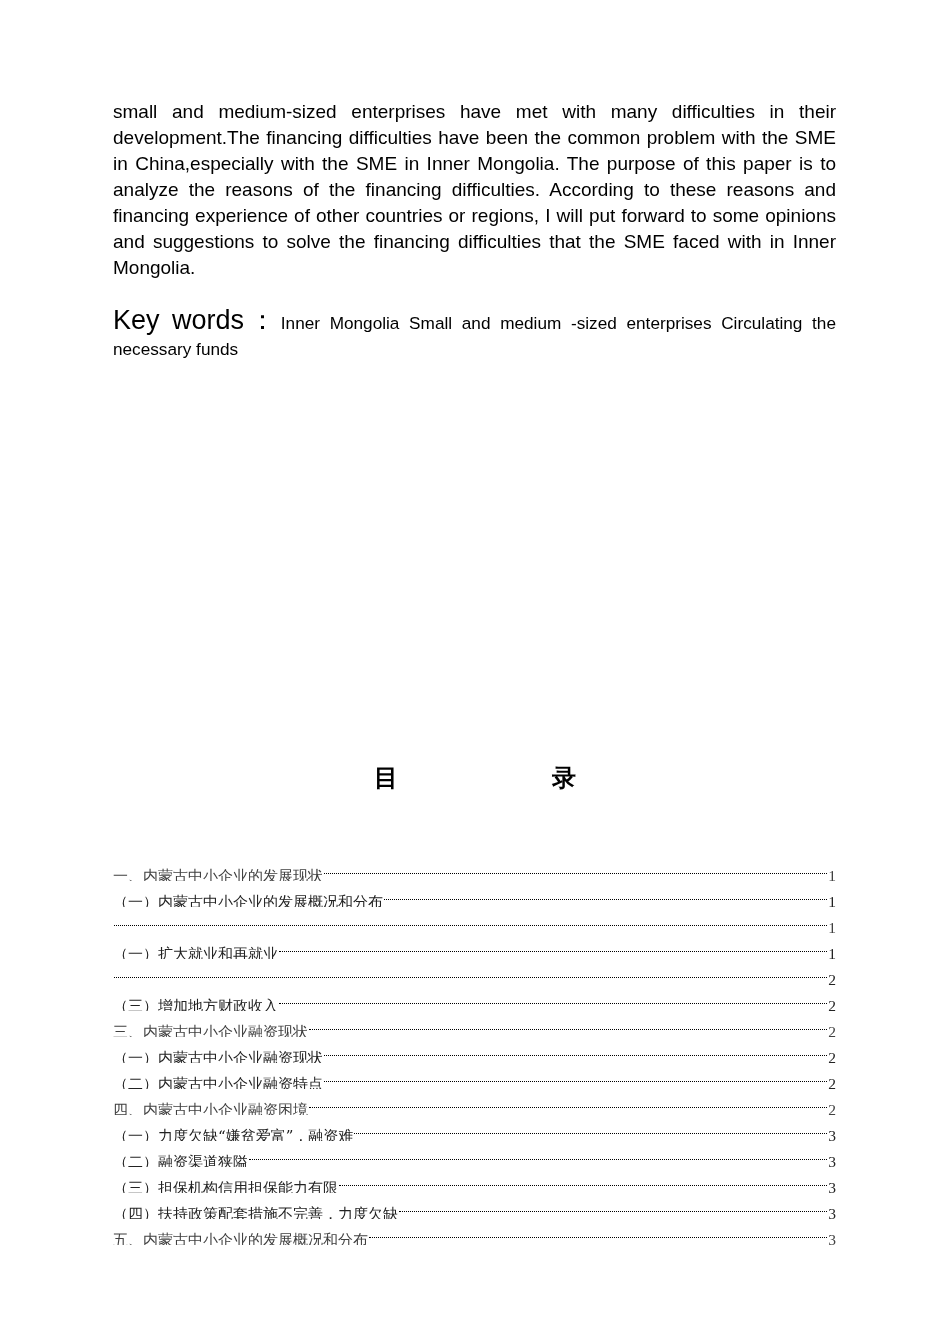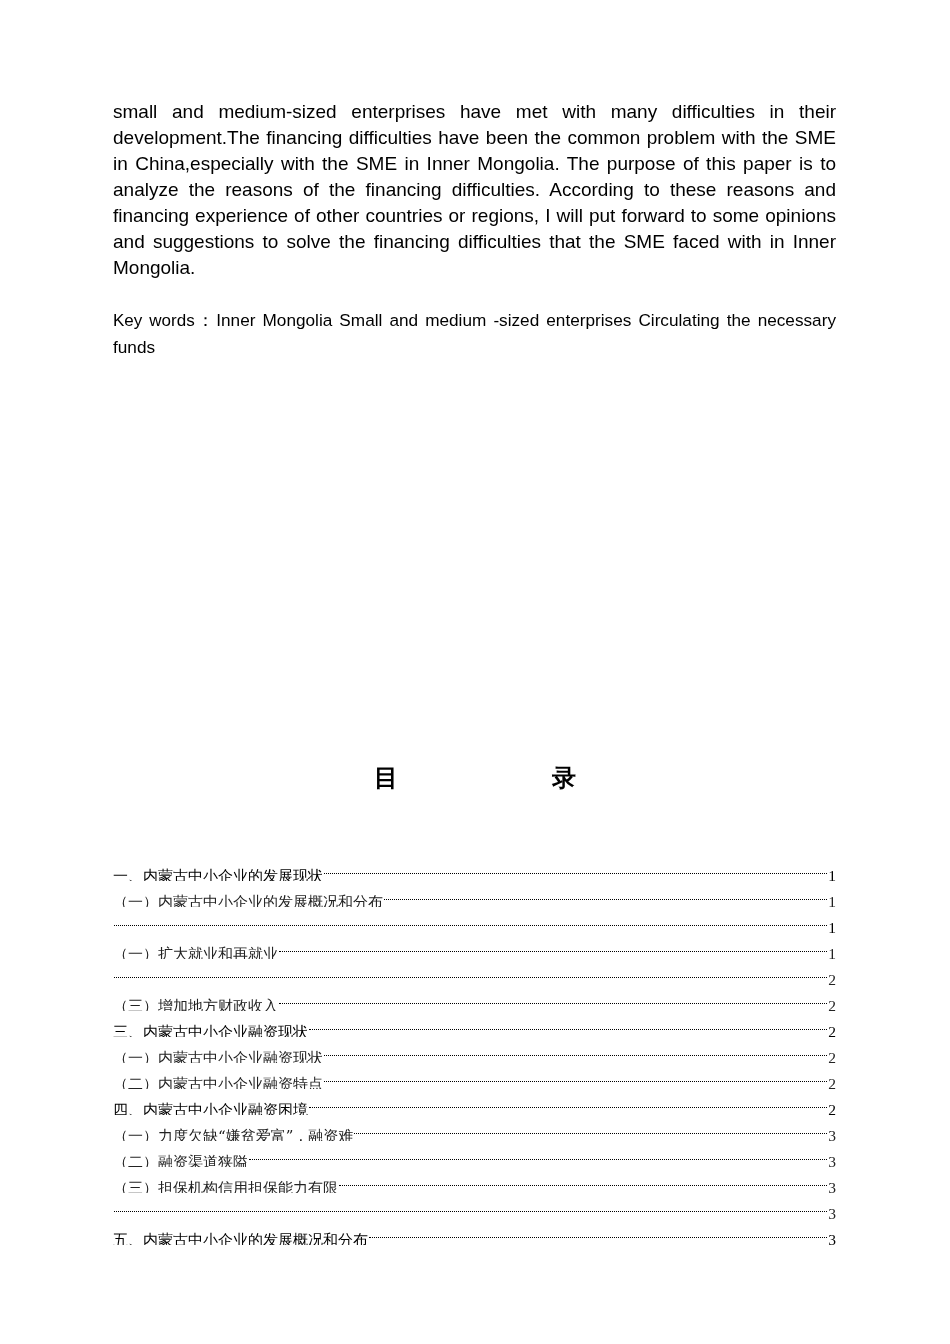--- a/index.html
+++ b/index.html
@@ -32,21 +32,21 @@
       margin: 0;
       position: absolute;
       top: 208px;
       left: 0;
       width: 723px;
       text-align: justify;
       font-size: 17.2px;
       line-height: 26px;
     }
     .keywords .kw-label {
-      font-size: 17px;
+      font-size: 27px;
     }
     .toc-title {
       position: absolute;
       top: 760px;
       left: 0;
       width: 950px;
       height: 40px;
       font-family: "DejaVu Sans", sans-serif;
       font-weight: bold;
       font-size: 24px;
@@ -71,21 +71,21 @@
       align-items: baseline;
       height: 26px;
       line-height: 26px;
       font-size: 15px;
       white-space: nowrap;
       overflow: hidden;
     }
     .toc-row.level-1 {
       font-family: "DejaVu Sans", sans-serif;
       font-weight: normal;
-      color: #000000;
+      color: #404040;
     }
     .toc-row.level-2 {
       font-family: "DejaVu Serif", serif;
       color: #222;
       text-align: right;
     }
     .toc-label {
       flex: 0 0 auto;
     }
     .toc-dots {
@@ -180,20 +180,21 @@
       <span class="toc-label">（二）融资渠道狭隘</span>
       <span class="toc-dots"></span>
       <span class="toc-page">3</span>
     </li>
   <li class="toc-row level-2">
       <span class="toc-label">（三）担保机构信用担保能力有限</span>
       <span class="toc-dots"></span>
       <span class="toc-page">3</span>
     </li>
   <li class="toc-row level-2">
+      <span class="toc-label">（四）扶持政策配套措施不完善，力度欠缺</span>
       <span class="toc-dots"></span>
       <span class="toc-page">3</span>
     </li>
   <li class="toc-row level-1">
       <span class="toc-label">五、内蒙古中小企业的发展概况和分布</span>
       <span class="toc-dots"></span>
       <span class="toc-page">3</span>
     </li>
 </ul>
 

